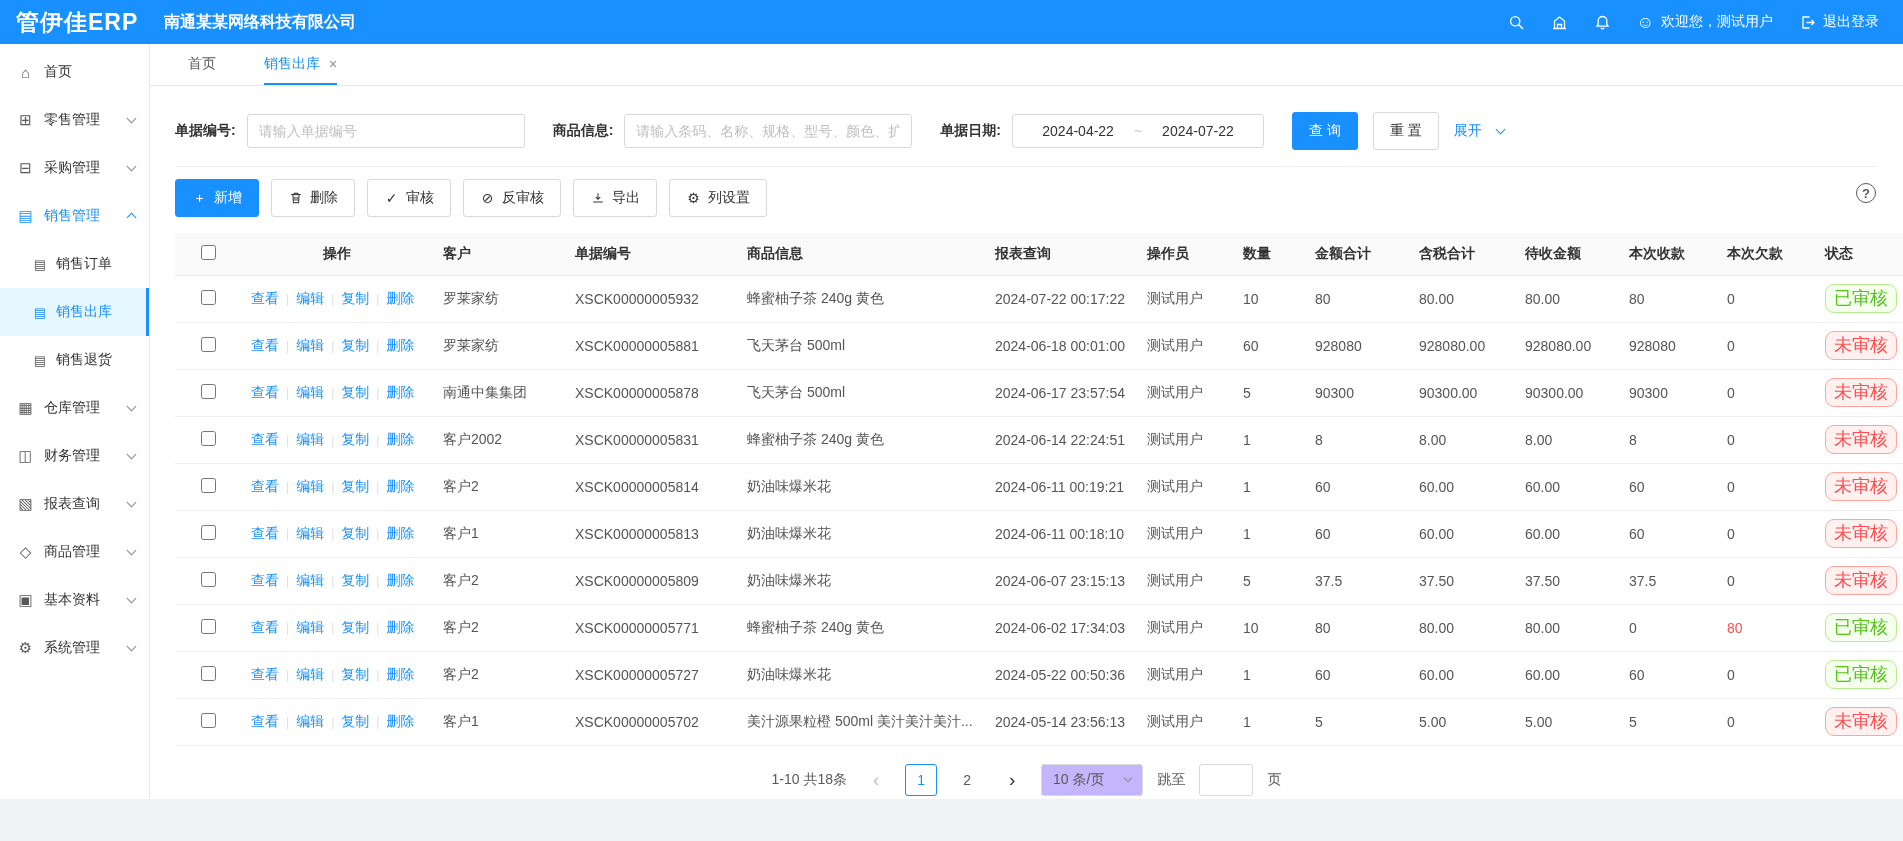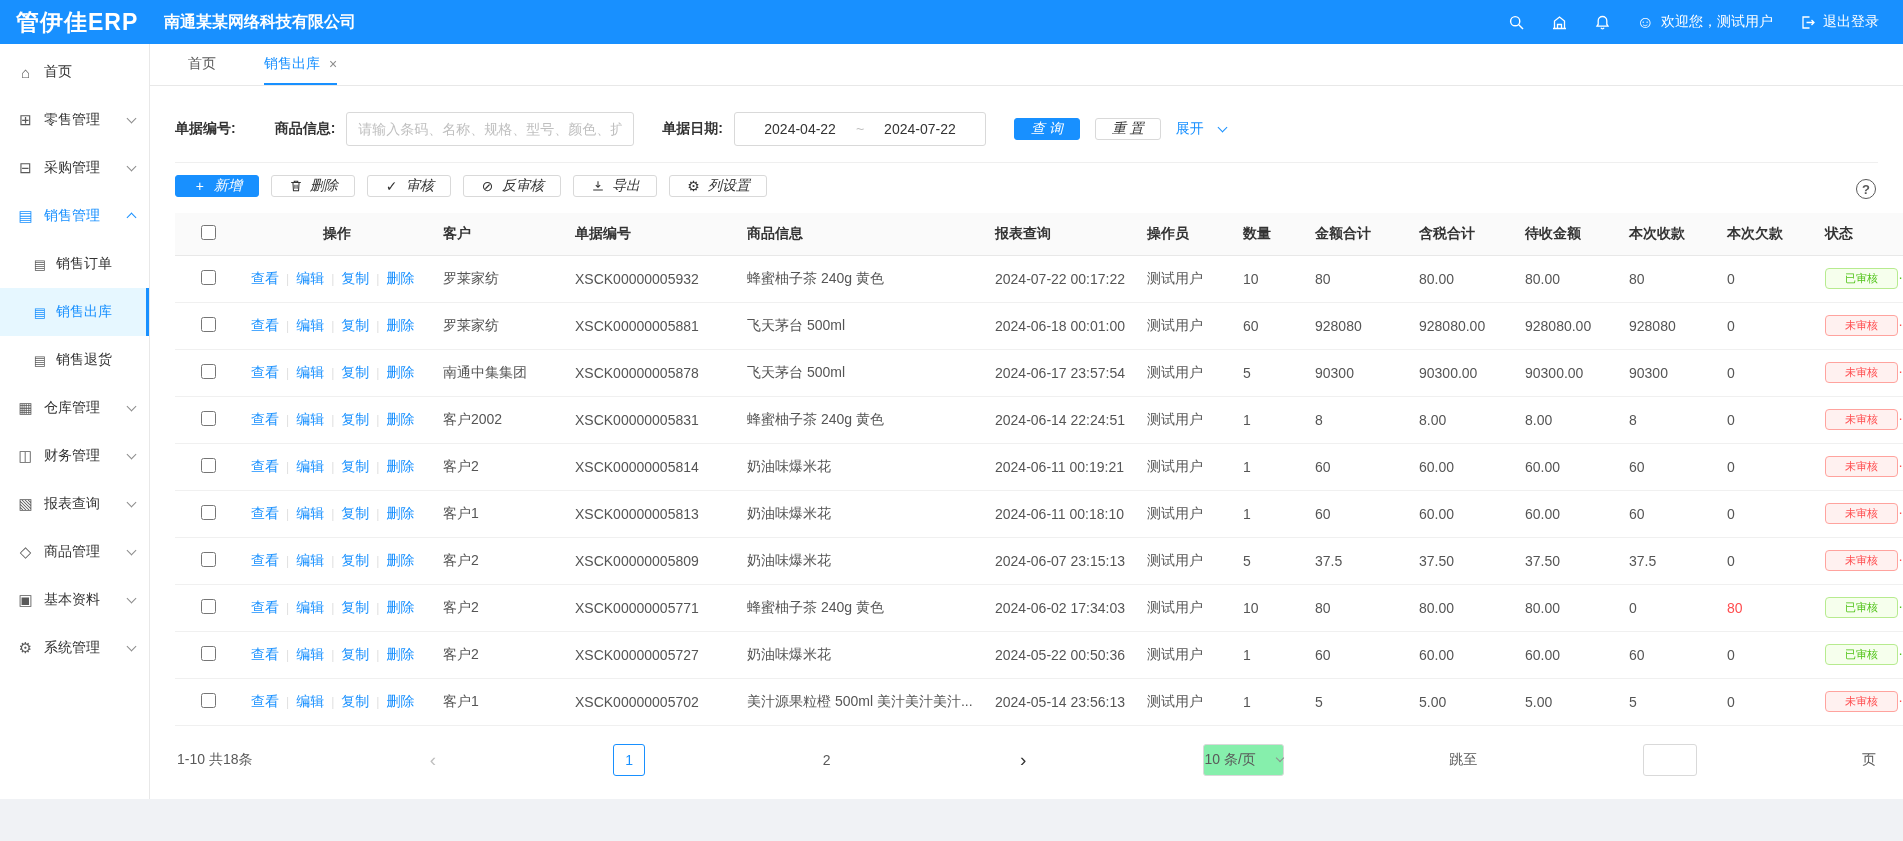--- a/index.html
+++ b/index.html
@@ -42,48 +42,48 @@
   
   .filters{display:flex;align-items:center;padding:26px 0 16px;border-bottom:1px solid #efefef;}
   .f-label{font-weight:bold;font-size:14px;flex:none;margin-right:11px;white-space:nowrap;}
   .gap{width:28px;flex:none;}
   .gap-s{width:15px;flex:none;}
   .txt-input{height:34px;border:1px solid var(--input-border);border-radius:3px;padding:0 11px;font-size:14px;color:#333;font-family:inherit;outline:none;}
   .txt-input::placeholder{color:#bfbfbf;}
   .w-order{width:278px;}
   .w-product{width:288px;}
   .date-range{width:252px;height:34px;border:1px solid var(--input-border);border-radius:3px;display:flex;align-items:center;justify-content:center;gap:20px;font-size:14px;color:#333;background:#fff;cursor:pointer;}
-  .btn{height:22px;padding:0 16px;border:1px solid var(--input-border);background:#fff;border-radius:3px;font-size:14px;color:#333;display:inline-flex;align-items:center;gap:7px;cursor:pointer;white-space:nowrap;font-style:italic;}
+  .btn{height:38px;padding:0 16px;border:1px solid var(--input-border);background:#fff;border-radius:3px;font-size:14px;color:#333;display:inline-flex;align-items:center;gap:7px;cursor:pointer;white-space:nowrap;}
   .btn-primary{background:var(--blue);border-color:var(--blue);color:#fff;}
   .expand-link{color:var(--blue);display:inline-flex;align-items:center;gap:15px;cursor:pointer;font-size:14px;white-space:nowrap;}
   .chev-blue{width:7px;height:7px;border-right:1.5px solid var(--blue);border-bottom:1.5px solid var(--blue);transform:rotate(45deg);margin-top:-4px;}
   
   .toolbar{display:flex;align-items:center;gap:12px;padding:12px 0 16px;position:relative;}
   .ticon{display:inline-flex;width:15px;height:15px;align-items:center;justify-content:center;font-size:14px;line-height:1;}
   .ticon svg{width:14px;height:14px;}
   .help-circle{position:absolute;right:2px;top:16px;width:20px;height:20px;border:1.5px solid #595959;border-radius:50%;display:flex;align-items:center;justify-content:center;font-size:13px;color:#595959;font-weight:bold;cursor:pointer;}
   
   table{width:100%;border-collapse:collapse;table-layout:fixed;}
   thead th{background:#fafafa;height:42px;padding:0 10px;font-size:14px;font-weight:bold;color:#333;text-align:left;border-bottom:1px solid var(--border);white-space:nowrap;overflow:hidden;}
   th.center,td.center{text-align:center;}
   tbody td{height:47px;padding:0 10px;font-size:14px;color:#555;border-bottom:1px solid #f0f0f0;white-space:nowrap;overflow:hidden;text-overflow:ellipsis;}
   .actions a{color:var(--blue);}
   .sep{color:#e0e0e0;margin:0 7px;font-size:12px;}
   input[type=checkbox]{width:15px;height:15px;cursor:pointer;}
-  .badge{display:inline-block;padding:3px 19px;font-size:11px;border-radius:4px;border:1px solid;line-height:1.2;}
+  .badge{display:inline-block;padding:3px 8px;font-size:18px;border-radius:9px;border:1px solid;line-height:1.2;}
   .badge.approved{color:#52c41a;background:#f6ffed;border-color:#b7eb8f;}
   .badge.pending{color:#ff4d4f;background:#fff1f0;border-color:#ffa39e;}
   td.red{color:#ff4d4f;}
   
-  .pager{display:flex;justify-content:space-between;align-items:center;gap:14px;padding:18px 2px 0;color:#595959;font-size:14px;}
+  .pager{display:flex;justify-content:center;align-items:center;gap:14px;padding:18px 2px 0;color:#595959;font-size:14px;}
   .pg-arrow{width:30px;height:32px;display:flex;align-items:center;justify-content:center;font-size:19px;color:#bfbfbf;cursor:pointer;}
   .pg-arrow.enabled{color:#333;}
   .pg-num{min-width:32px;height:32px;display:flex;align-items:center;justify-content:center;border-radius:3px;cursor:pointer;color:#595959;}
   .pg-num.active{border:1px solid var(--blue);color:var(--blue);background:#fff;}
-  .size-select{height:32px;border:1px solid var(--input-border);border-radius:3px;background:#86efac;display:flex;align-items:center;gap:21px;padding:0 0;cursor:pointer;white-space:nowrap;}
+  .size-select{height:32px;border:1px solid var(--input-border);border-radius:3px;background:#c4b5fd;display:flex;align-items:center;gap:21px;padding:0 11px;cursor:pointer;white-space:nowrap;}
   .chev-gray{width:6px;height:6px;border-right:1.5px solid #8c8c8c;border-bottom:1.5px solid #8c8c8c;transform:rotate(45deg);margin-top:-3px;}
   .jump-input{width:54px;height:32px;border:1px solid var(--input-border);border-radius:3px;outline:none;padding:0 6px;font-size:14px;font-family:inherit;}
 </style>
 </head>
 <body>
 
 <div class="topbar">
   <div class="logo">管伊佳ERP</div>
   <div class="company">南通某某网络科技有限公司</div>
   <div class="topbar-right">
@@ -196,20 +196,21 @@
       <div class="tab active">
         <span>销售出库</span>
         <span class="tab-close">×</span>
       </div>
     </div>
 
     <div class="content">
 
       <div class="filters">
         <span class="f-label">单据编号:</span>
+        <input class="txt-input w-order" placeholder="请输入单据编号" style="">
         <span class="gap"></span>
         <span class="f-label">商品信息:</span>
         <input class="txt-input w-product" placeholder="请输入条码、名称、规格、型号、颜色、扩展..." style="">
         <span class="gap"></span>
         <span class="f-label">单据日期:</span>
         <div class="date-range">
           <span>2024-04-22</span>
           <span style="color:#bfbfbf;">~</span>
           <span>2024-07-22</span>
         </div>

